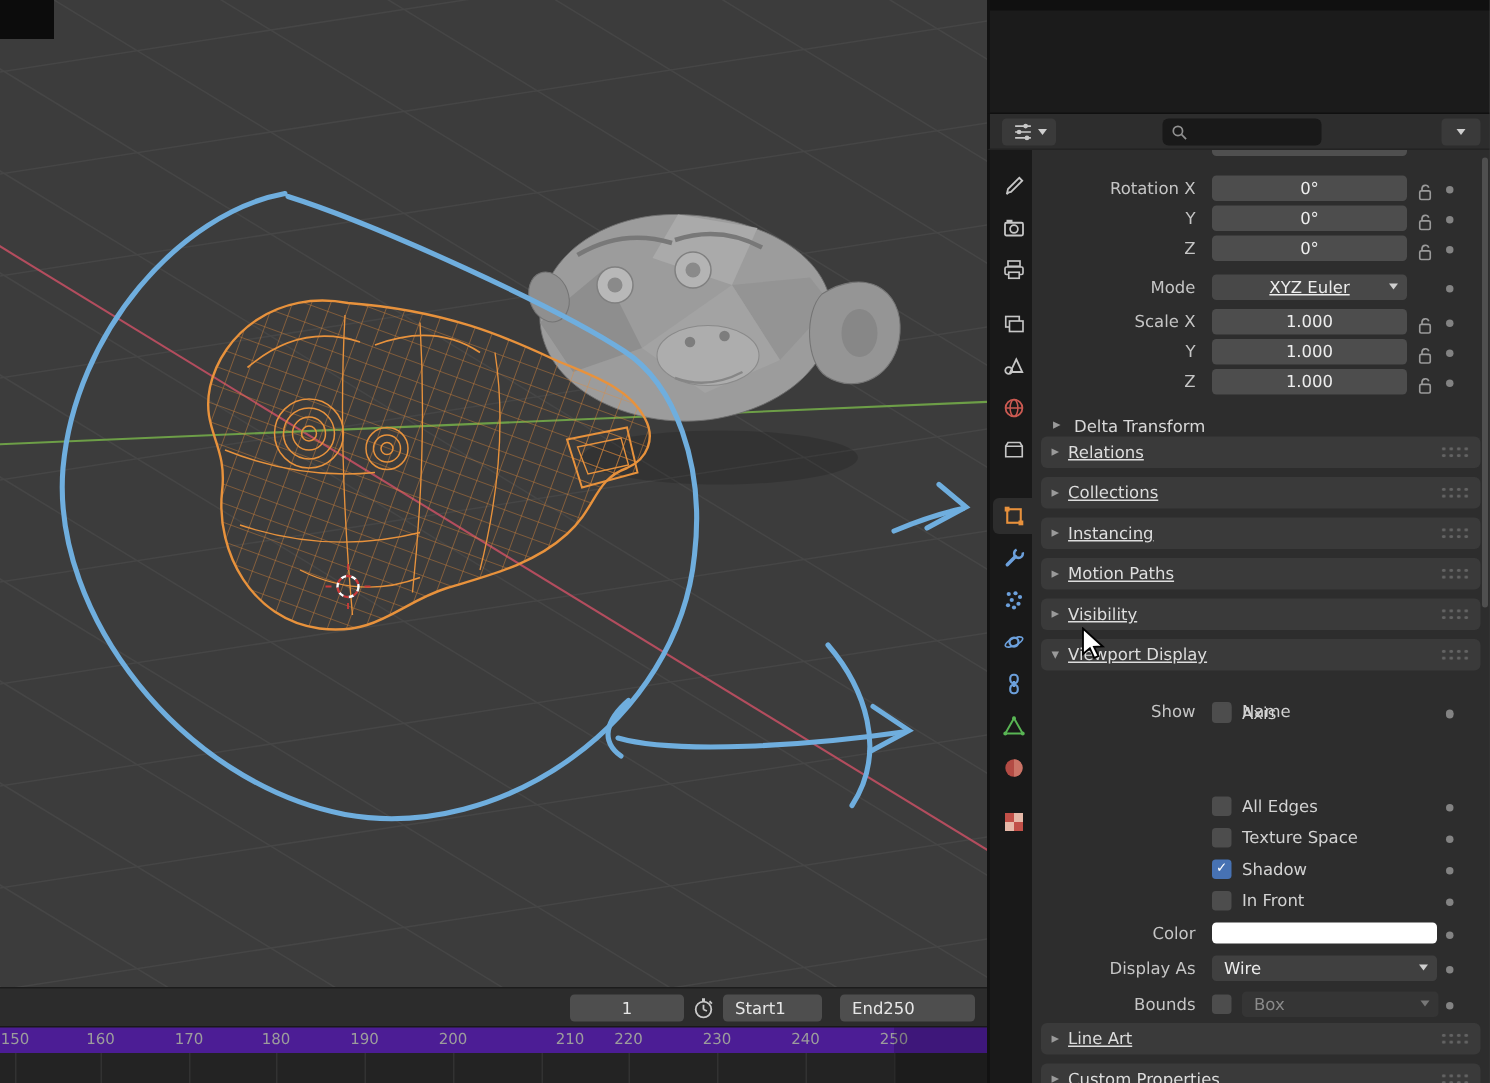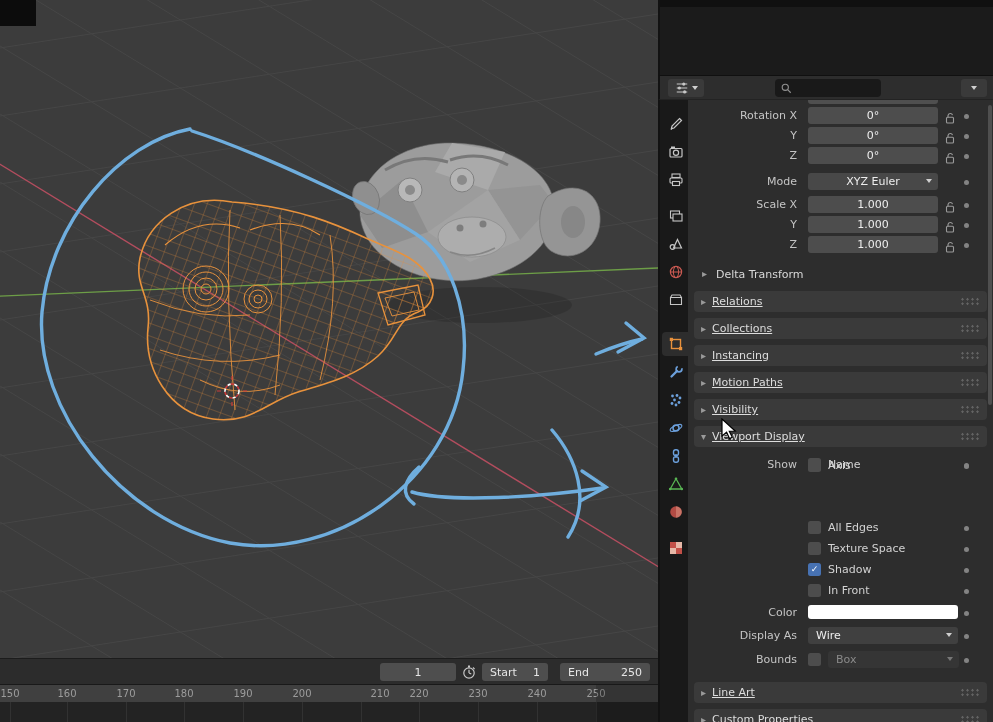--- a/index.html
+++ b/index.html
@@ -9,26 +9,26 @@
     font-family:"DejaVu Sans","Liberation Sans",sans-serif;
     -webkit-font-smoothing:antialiased;
   }
   
   #viewport{position:absolute;left:0;top:0;width:658px;height:658px;background:#3c3c3c;overflow:hidden;}
   #viewport svg{display:block;}
   #grid line{stroke:#464646;stroke-width:1;}
   #corner-box{position:absolute;left:0;top:0;width:36px;height:26px;background:#0c0c0c;}
   
   #timeline-controls{position:absolute;left:0;top:658px;width:658px;height:26px;background:#2c2c2c;border-top:1px solid #1c1c1c;box-sizing:border-box;}
-  .tfield{position:absolute;height:18px;background:#4e4e4e;border-radius:3px;font-size:11px;color:#e6e6e6;display:flex;align-items:center;justify-content:space-between;padding:0 8px;box-sizing:border-box;}
+  .tfield{position:absolute;height:18px;background:#4e4e4e;border-radius:3px;font-size:11px;color:#e6e6e6;display:flex;align-items:center;justify-content:flex-start;padding:0 8px;box-sizing:border-box;}
   .tfield.cur{left:380px;top:4px;width:76px;justify-content:center;}
   #start-field{left:482px;top:4px;width:66px;}
   #end-field{left:560px;top:4px;width:90px;}
   .clockbtn{position:absolute;left:459px;top:4px;width:19px;height:18px;display:flex;align-items:center;justify-content:center;}
-  #ruler{position:absolute;left:0;top:684px;width:658px;height:38px;background:#404040;border-top:1px solid #191919;box-sizing:border-box;}
+  #ruler{position:absolute;left:0;top:684px;width:658px;height:38px;background:#4c1d95;border-top:1px solid #191919;box-sizing:border-box;}
   #ruler .track{position:absolute;left:0;top:17px;width:658px;height:21px;background:#232323;}
   .tick-label{position:absolute;top:3px;transform:translateX(-50%);font-size:10px;color:#9c9c9c;}
   .tick-line{position:absolute;top:17px;height:21px;width:1px;background:#323232;}
   .oor{position:absolute;left:596px;top:0;width:62px;height:38px;background:rgba(0,0,0,0.18);}
   
   #topright{position:absolute;left:658px;top:0;width:335px;height:76px;background:#1b1b1b;border-left:2px solid #121212;border-bottom:1px solid #101010;box-sizing:border-box;}
   #topright .innertop{position:absolute;left:0;top:0;width:100%;height:7px;background:#101010;}
   
   #props-header{position:absolute;left:658px;top:76px;width:335px;height:24px;background:#2d2d2d;border-left:2px solid #121212;border-bottom:1px solid #232323;box-sizing:border-box;}
   .edbtn{position:absolute;left:8px;top:3px;width:36px;height:18px;background:#3a3a3a;border-radius:3px;display:flex;align-items:center;justify-content:center;gap:3px;}
@@ -36,25 +36,25 @@
   .searchbox input{flex:1;width:70px;background:transparent;border:none;outline:none;color:#dddddd;font-size:11px;font-family:inherit;}
   .filterbtn{position:absolute;right:6px;top:3px;width:26px;height:18px;background:#3a3a3a;border-radius:3px;display:flex;align-items:center;justify-content:center;}
   .chev{width:0;height:0;border-left:3.5px solid transparent;border-right:3.5px solid transparent;border-top:4.5px solid #cfcfcf;}
   
   #tabs{position:absolute;left:658px;top:100px;width:30px;height:622px;background:#191919;border-left:2px solid #121212;box-sizing:border-box;}
   .tab{position:absolute;left:2px;width:28px;height:24px;display:flex;align-items:center;justify-content:center;}
   .tab.active{background:#2d2d2d;border-radius:4px 0 0 4px;}
   
   #props-body{position:absolute;left:688px;top:100px;width:305px;height:622px;background:#2d2d2d;overflow:hidden;}
   .sliver{position:absolute;left:120px;top:0;width:130px;height:4px;background:#4f4f4f;border-radius:0 0 3px 3px;}
-  .prow{position:absolute;left:0;width:100%;height:20px;}
+  .prow{position:absolute;left:0;width:100%;height:20px;margin-top:10px;}
   .plabel{position:absolute;left:0;top:3px;width:109px;text-align:right;font-size:11px;color:#c5c5c5;white-space:nowrap;}
   .pfield{position:absolute;left:120px;top:1px;width:130px;height:17px;background:#4d4d4d;border-radius:3px;display:flex;align-items:center;justify-content:center;color:#ededed;font-size:11px;box-sizing:border-box;}
   .pfield .fval{pointer-events:none;}
-  .ddmode{background:#484848;}
+  .ddmode{background:#484848;text-decoration:underline;}
   .ddwide{width:150px;background:#404040;justify-content:flex-start;padding-left:8px;}
   .ddbounds{left:140px;width:131px;background:#353535;color:#8a8a8a;justify-content:flex-start;padding-left:8px;}
   .pfield .chev{position:absolute;right:6px;top:6px;}
   .ddbounds .chev{border-top-color:#777;}
   .lock{position:absolute;left:257px;top:4px;}
   .dot{position:absolute;left:276px;top:8px;width:5px;height:5px;border-radius:50%;background:#838383;}
   .arrow{position:absolute;left:14px;top:3px;color:#9a9a9a;font-size:10px;}
   .subhead{position:absolute;left:28px;top:3px;color:#d8d8d8;font-size:11px;}
   .phead{position:absolute;left:6px;width:293px;height:21px;background:#3a3a3a;border-radius:4px;display:flex;align-items:center;gap:6px;padding:0 7px;box-sizing:border-box;}
   .phead .arrow2{color:#9a9a9a;font-size:10px;}

